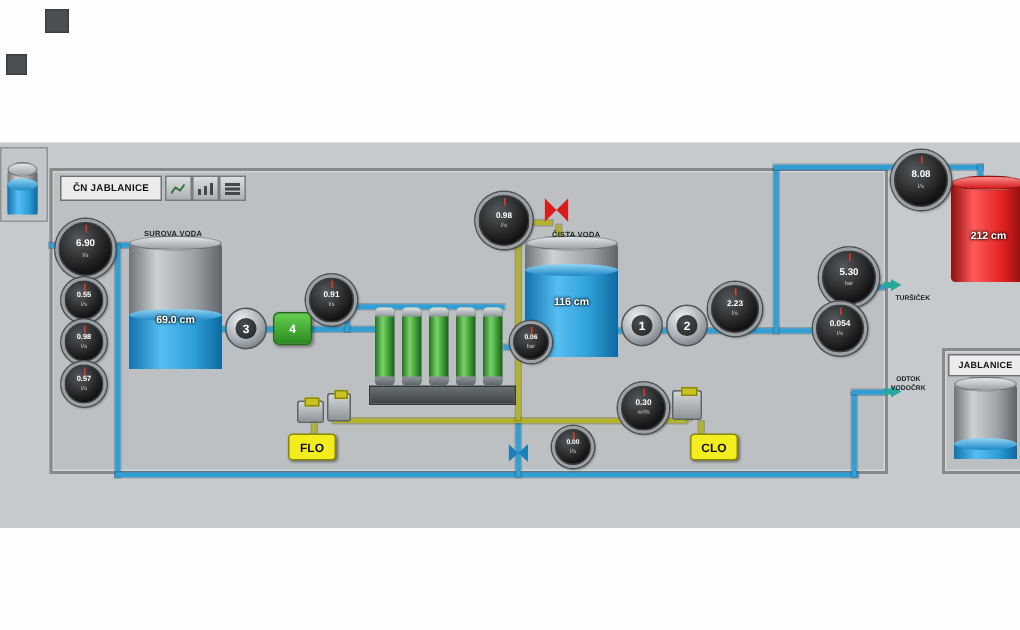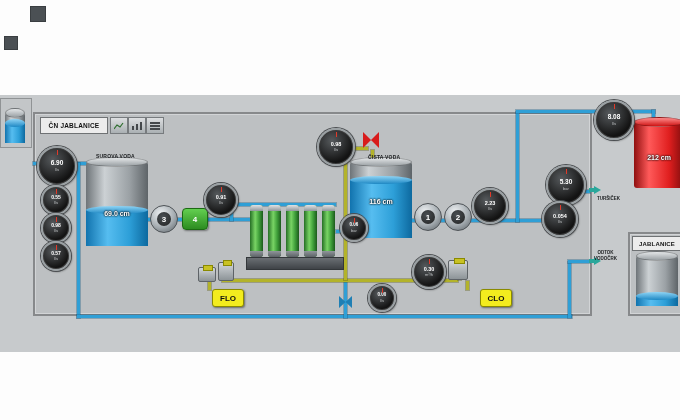--- a/index.html
+++ b/index.html
@@ -48,21 +48,21 @@
   .bowtie{clip-path:polygon(0 0,0 100%,100% 0,100% 100%);z-index:6;cursor:pointer;}
   
   .fcol{background:linear-gradient(90deg,#256f25,#79d465 40%,#3f9f3a 70%,#1c5a1c);border-radius:3px;z-index:5;}
   .fcol::before{content:"";position:absolute;top:0;left:0;right:0;height:6px;background:linear-gradient(#dfe2e4,#8f969a);
         border-radius:3px 3px 0 0;}
   .fcol::after{content:"";position:absolute;bottom:0;left:0;right:0;height:6px;background:linear-gradient(#8f969a,#5c6266);
         border-radius:0 0 3px 3px;}
   .fbase{background:linear-gradient(#6a6f73,#3f4347);border:1px solid #33373a;z-index:4;}
   
   .chembox{background:#f3ec1e;border:1px solid #8a8a00;border-radius:3px;color:#111;font-weight:bold;font-size:8px;
-        display:flex;align-items:center;justify-content:center;box-shadow:1px 1px 2px rgba(0,0,0,.45);z-index:6;margin-left:20px;}
+        display:flex;align-items:center;justify-content:center;box-shadow:1px 1px 2px rgba(0,0,0,.45);z-index:6;}
   .device{background:linear-gradient(#d2d6d9,#8d9498);border:1px solid #5e6367;border-radius:2px;z-index:6;}
   .device .dcap{position:absolute;top:-3px;left:25%;width:50%;height:4px;background:#c9c223;border:1px solid #8a8a00;}
   
   .slabel{font-size:5px;font-weight:bold;color:#1c1e20;z-index:6;letter-spacing:.2px;}
   .xlabel{font-size:4.5px;font-weight:bold;color:#1c1e20;z-index:6;line-height:5.5px;}
   .arrow{display:flex;align-items:center;z-index:6;}
   .arrow .tail{width:5px;height:4px;background:#2aa79b;}
   .arrow .head{width:0;height:0;border-top:4px solid transparent;border-bottom:4px solid transparent;
         border-left:7px solid #2aa79b;}
 </style>

